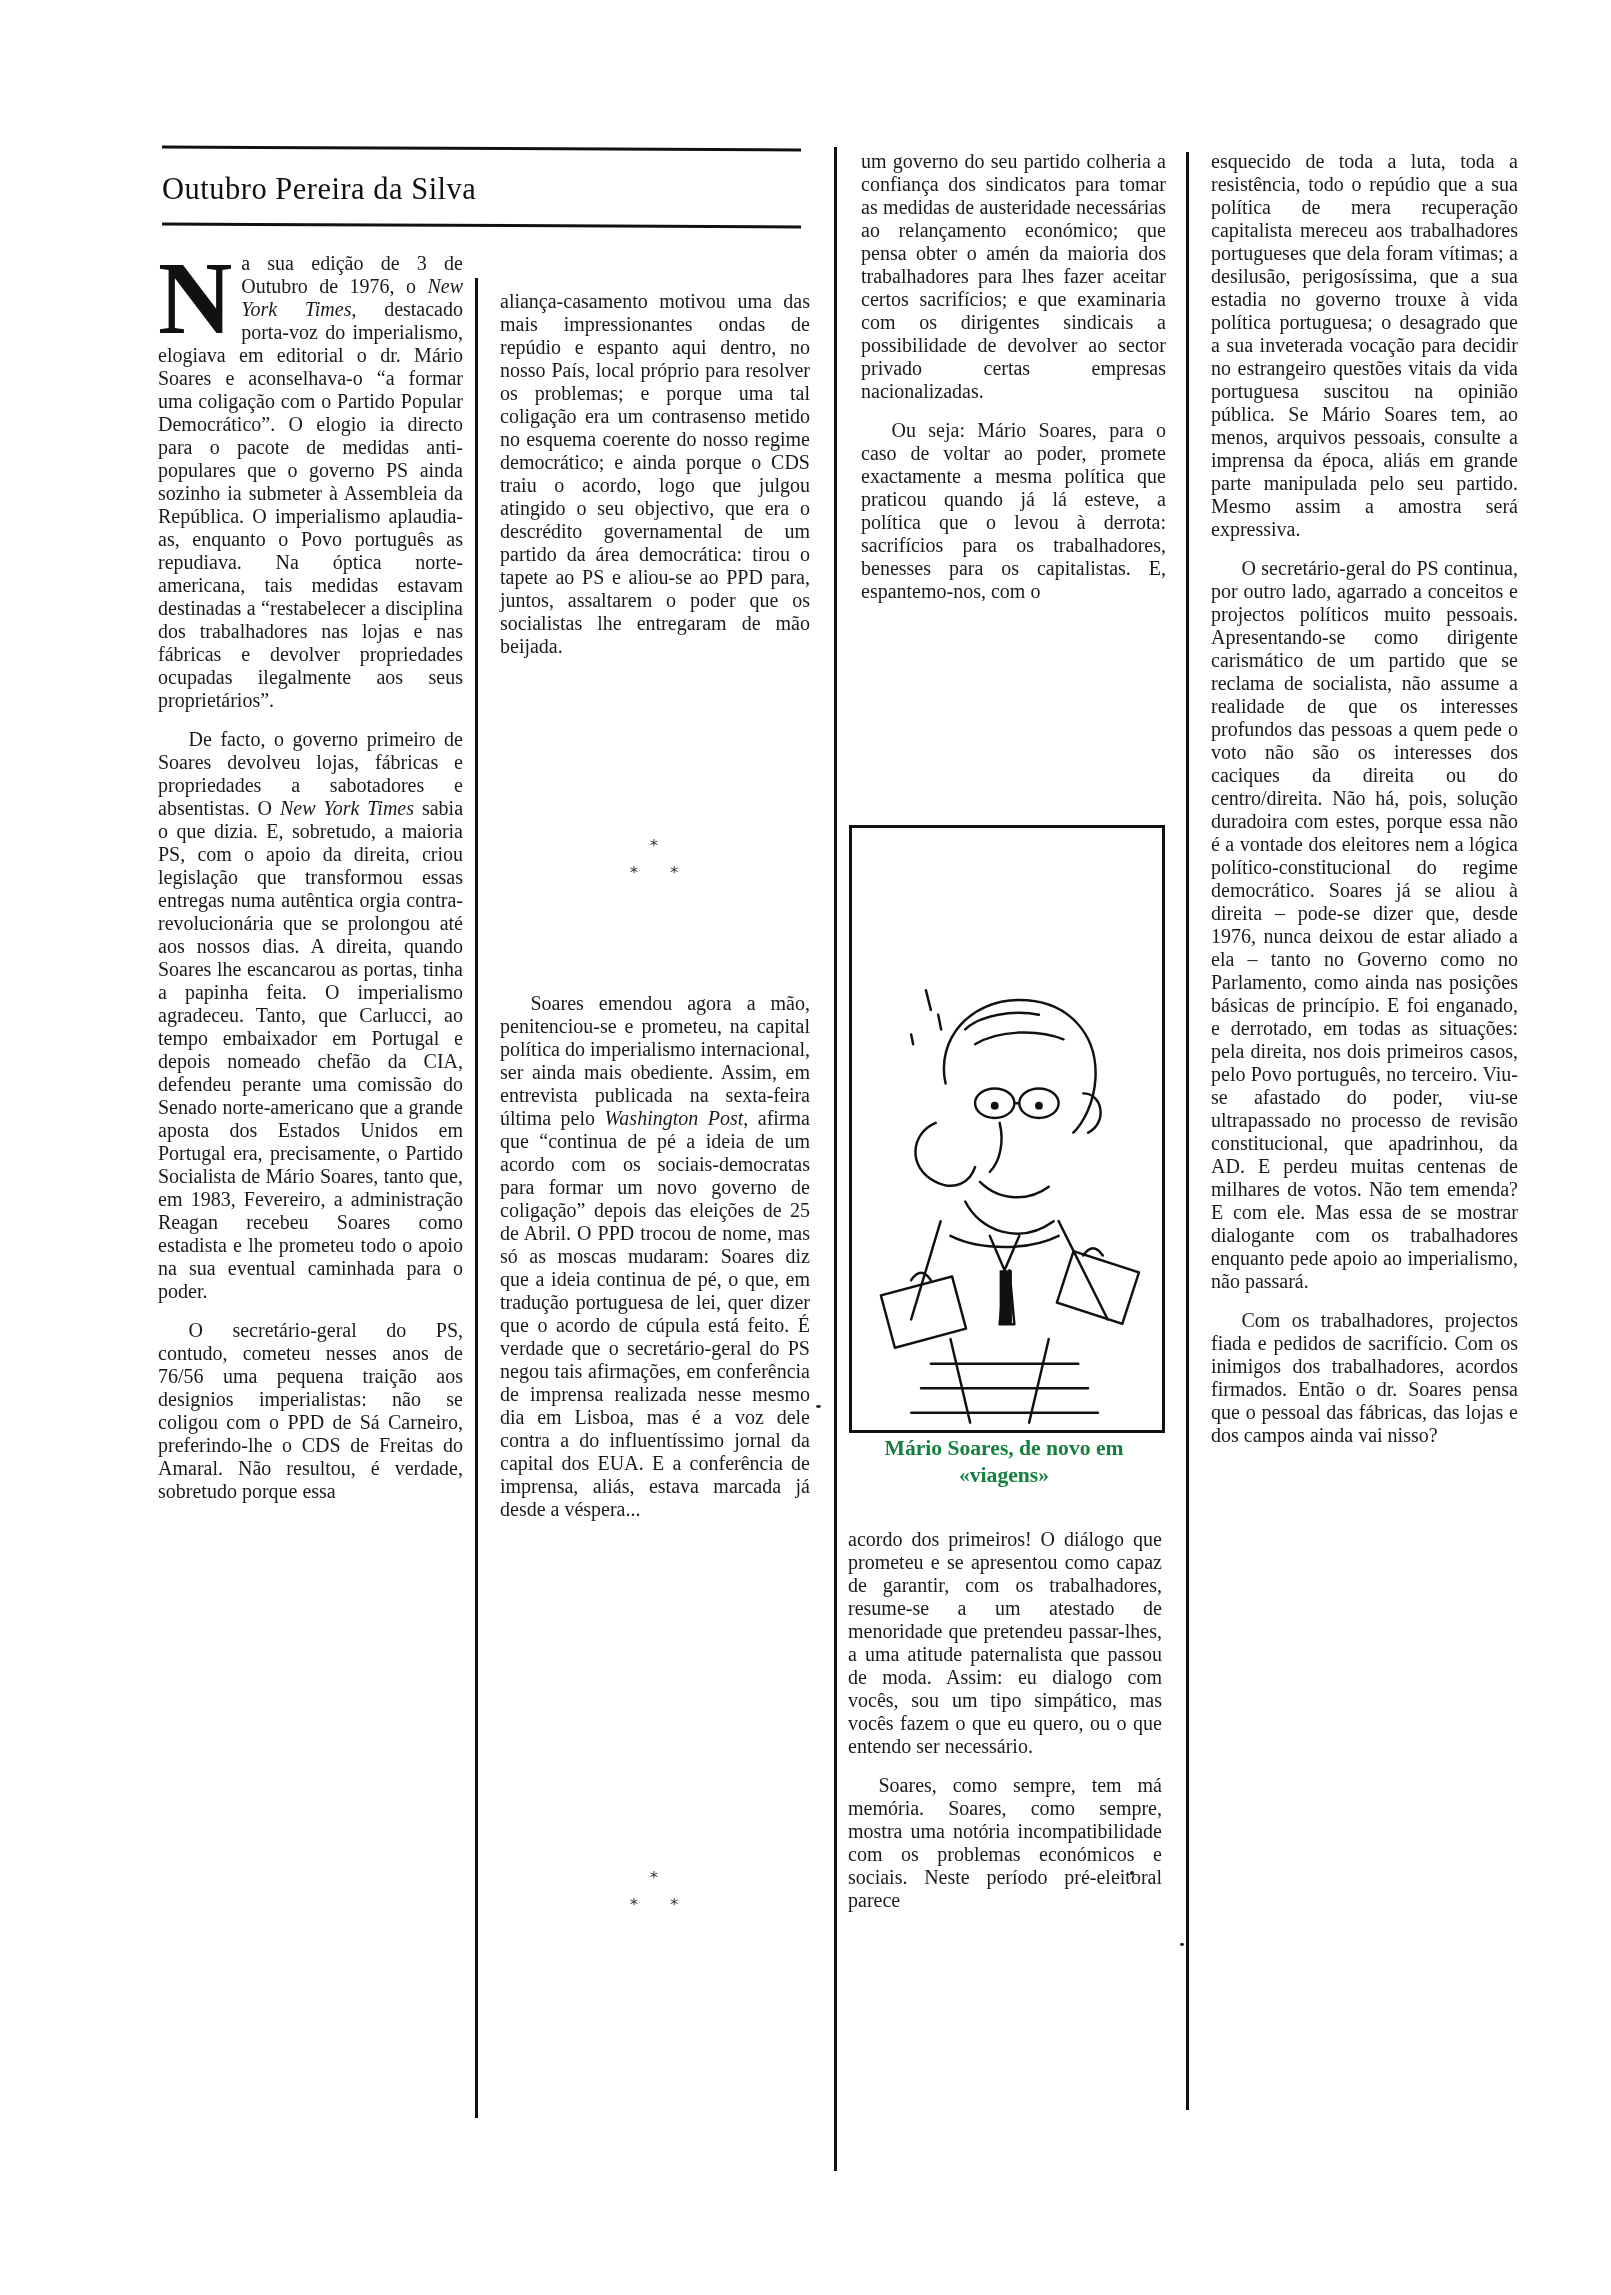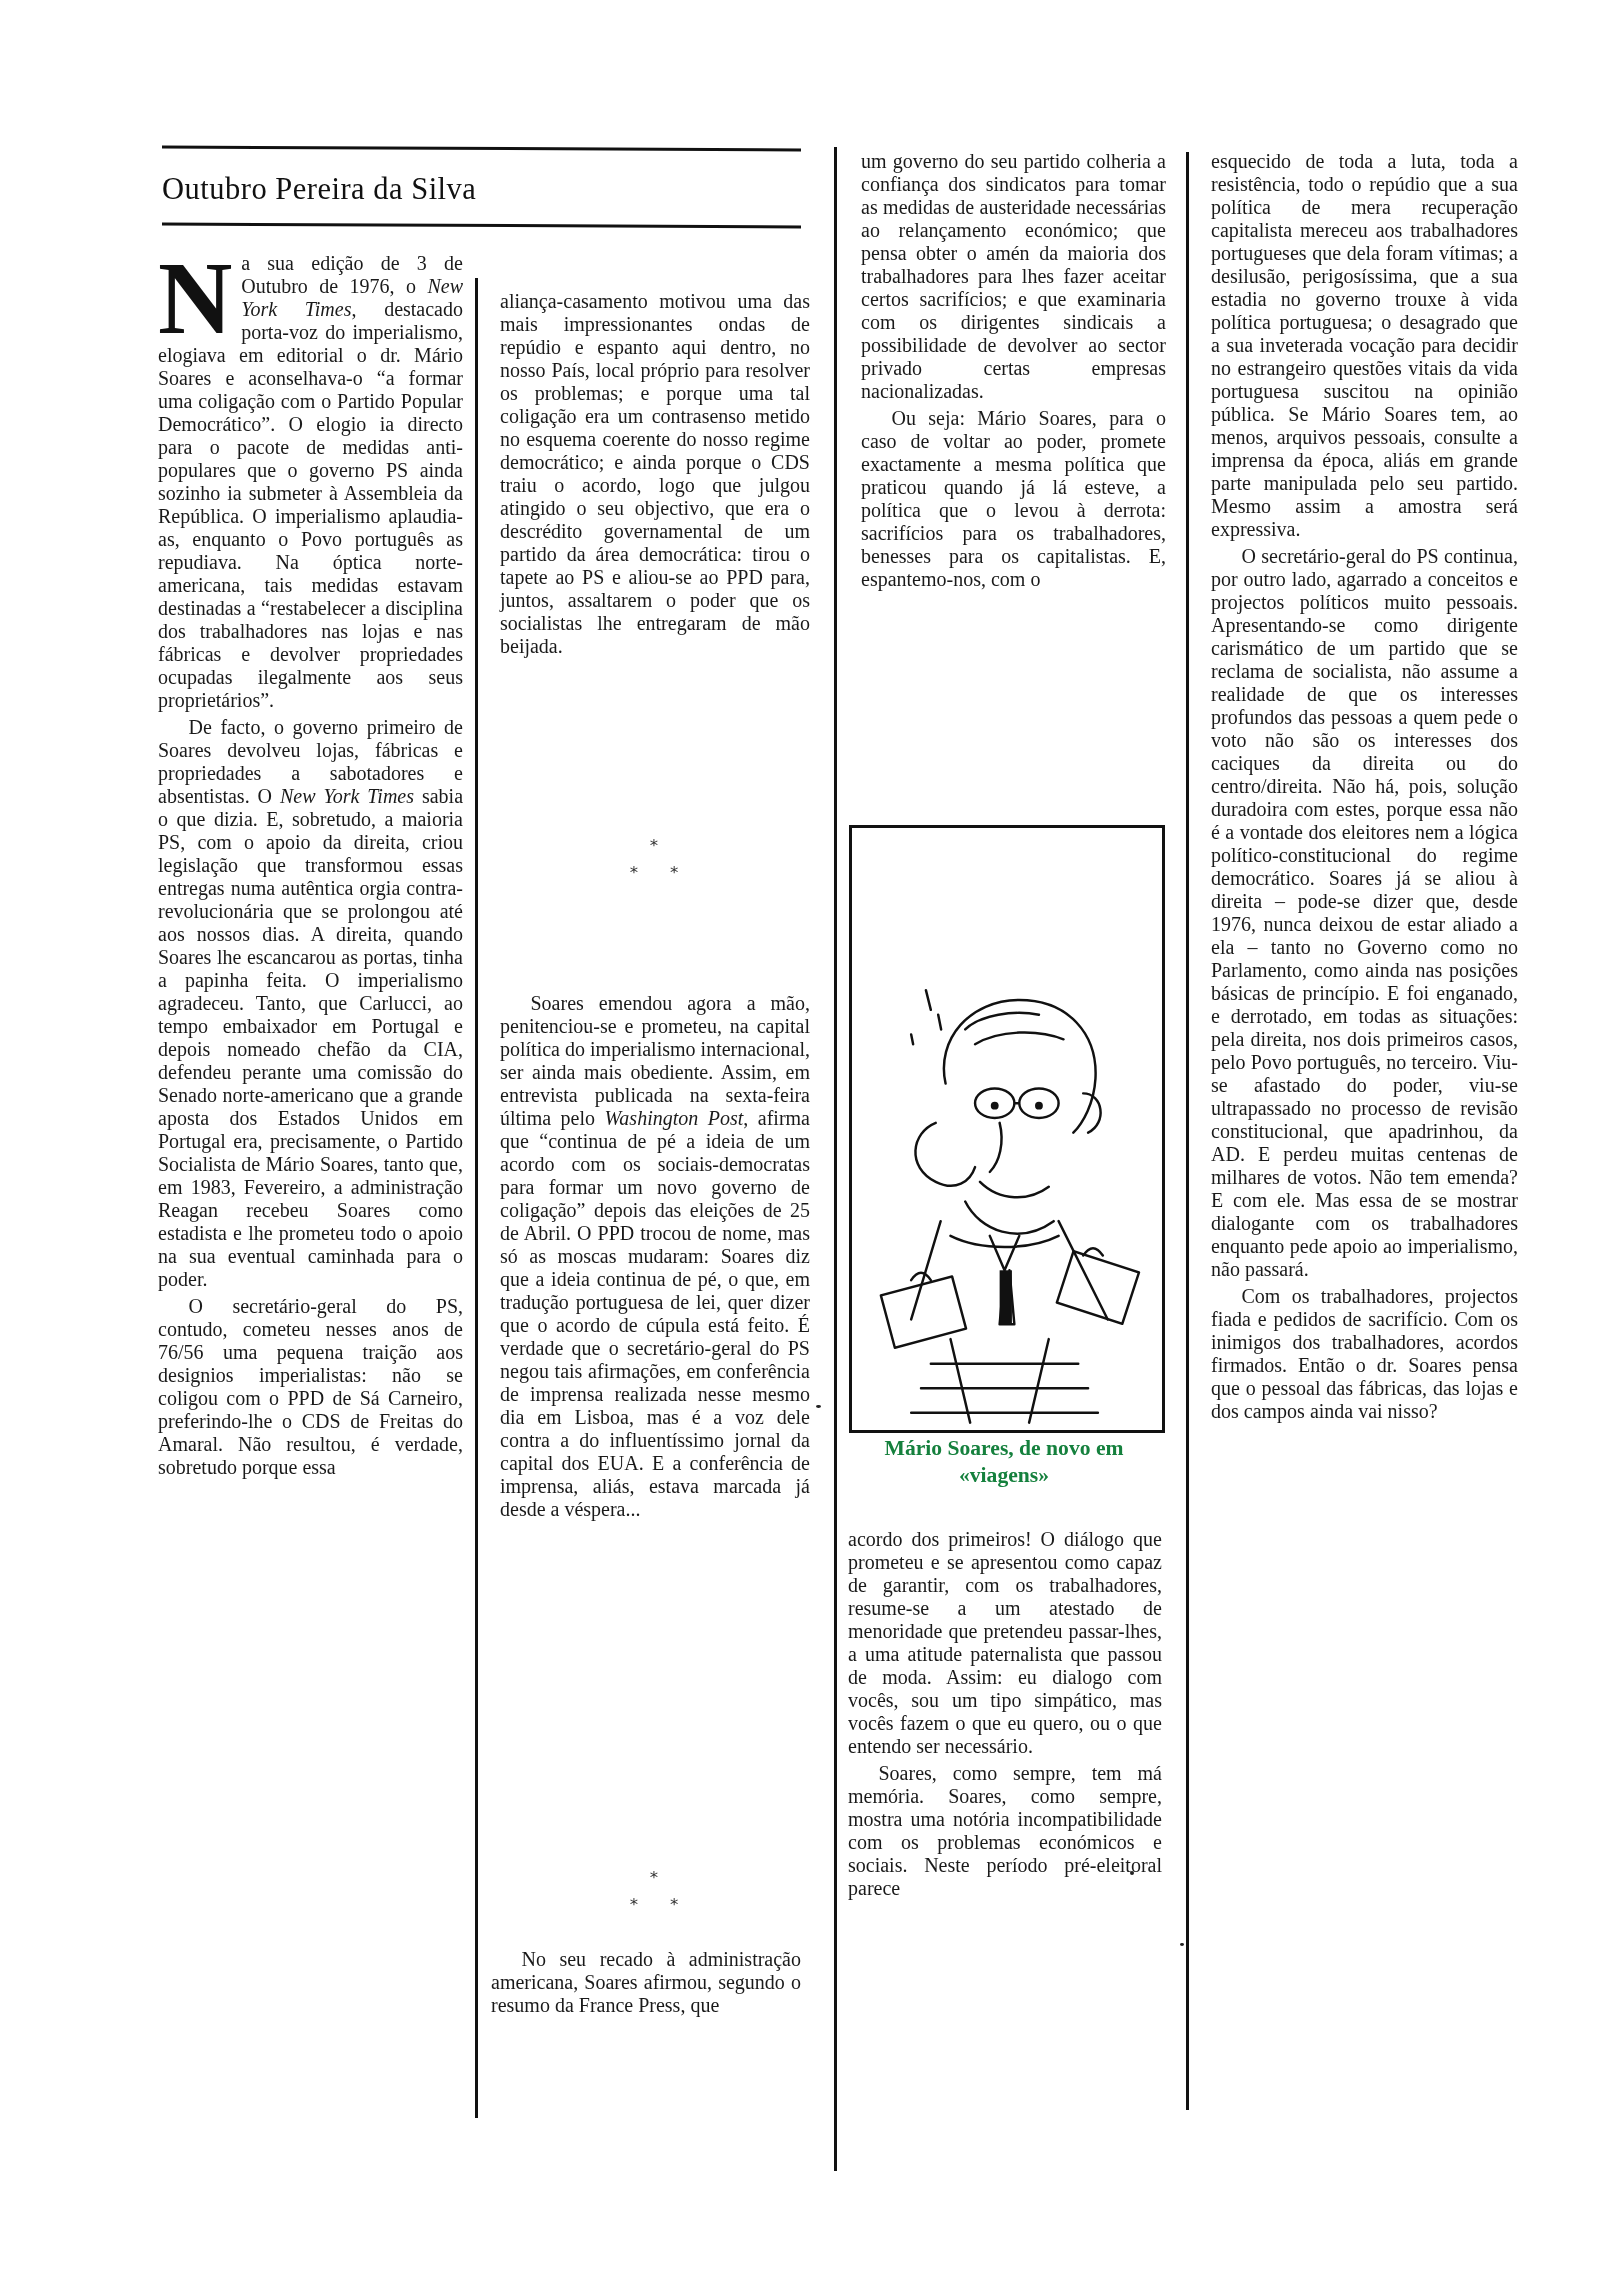--- a/index.html
+++ b/index.html
@@ -4,21 +4,21 @@
 <style>
   html, body { margin:0; padding:0; background:#ffffff; }
   body { width:1612px; height:2295px; position:relative; overflow:hidden; color:#111; font-family:"DejaVu Serif", "Liberation Serif", serif; }
   .page { position:absolute; left:0; top:0; width:1612px; height:2295px; background:#fff; }
   .rule { position:absolute; background:#111; }
   .vline { position:absolute; background:#111; width:3.4px; }
   .byline { position:absolute; left:162px; top:172px; font-family:"Liberation Serif", serif; font-size:30.5px; letter-spacing:0.5px; color:#111; }
   .col { position:absolute; font-family:"Liberation Serif", serif; font-size:20px; line-height:23px; text-align:justify; color:#1a1a1a; hyphens:manual; }
   .col p { margin:0; text-indent:0;font-family:Liberation Serif, serif; }
   .col p.ind { text-indent:30.5px; }
-  .col p + p { margin-top:4px; }
+  .col p + p { margin-top:16px; }
   .col i { font-style:italic; }
   .dropcap { float:left; font-family:"Liberation Serif", serif; font-size:103px; line-height:83px; height:84px; margin:4.9px 8.8px 0 0; font-weight:bold; color:#111; }
   .stars { position:absolute; font-family:"DejaVu Sans", sans-serif; font-size:16.7px; color:#333; text-align:center; }
   .illus { position:absolute; border:3.4px solid #111; background:#fff; overflow:hidden; }
   .caption { position:absolute; font-family:"Liberation Serif", serif; font-weight:bold; font-size:21.6px; line-height:26.5px; text-align:center; color:#15803d; }
   .speck { position:absolute; background:#222; border-radius:50%; }
 </style>
 </head>
 <body>
 
@@ -51,25 +51,20 @@
     <div style="margin-top:6.9px;">*&nbsp;&nbsp;&nbsp;&nbsp;&nbsp;&nbsp;*</div>
   </div>
   <div class="col" style="left:500px;top:992px;width:310px;">
     <div>
         <p class="ind"><span>Soares emendou agora a mão, penitenciou-se e prometeu, na capital política do imperialismo internacional, ser ainda mais obediente. Assim, em entrevista publicada na sexta-feira última pelo </span><i>Washington Post</i><span>, afirma que “continua de pé a ideia de um acordo com os sociais-democratas para formar um novo governo de coligação” depois das eleições de 25 de Abril. O PPD trocou de nome, mas só as moscas mudaram: Soares diz que a ideia continua de pé, o que, em tradução portuguesa de lei, quer dizer que o acordo de cúpula está feito. É verdade que o secretário-geral do PS negou tais afirmações, em conferência de imprensa realizada nesse mesmo dia em Lisboa, mas é a voz dele contra a do influentíssimo jornal da capital dos EUA. E a conferência de imprensa, aliás, estava marcada já desde a véspera...</span></p>
       </div>
   </div>
   <div class="stars" style="left:590px;top:1867px;width:128px;">
     <div>*</div>
     <div style="margin-top:6.9px;">*&nbsp;&nbsp;&nbsp;&nbsp;&nbsp;&nbsp;*</div>
-  </div>
-  <div class="col" style="left:491px;top:1948px;width:310px;">
-    <div>
-        <p class="ind"><span>No seu recado à administração americana, Soares afirmou, segundo o resumo da France Press, que</span></p>
-      </div>
   </div>
 
   <div class="col" style="left:861px;top:150px;width:305px;">
     <div>
         <p><span>um governo do seu partido colheria a confiança dos sindicatos para tomar as medidas de austeridade necessárias ao relançamento económico; que pensa obter o amén da maioria dos trabalhadores para lhes fazer aceitar certos sacrifícios; e que examinaria com os dirigentes sindicais a possibilidade de devolver ao sector privado certas empresas nacionalizadas.</span></p>
         <p class="ind"><span>Ou seja: Mário Soares, para o caso de voltar ao poder, promete exactamente a mesma política que praticou quando já lá esteve, a política que o levou à derrota: sacrifícios para os trabalhadores, benesses para os capitalistas. E, espantemo-nos, com o</span></p>
       </div>
   </div>
 
   <div class="illus" style="left:849px;top:825px;width:310px;height:602px;">

